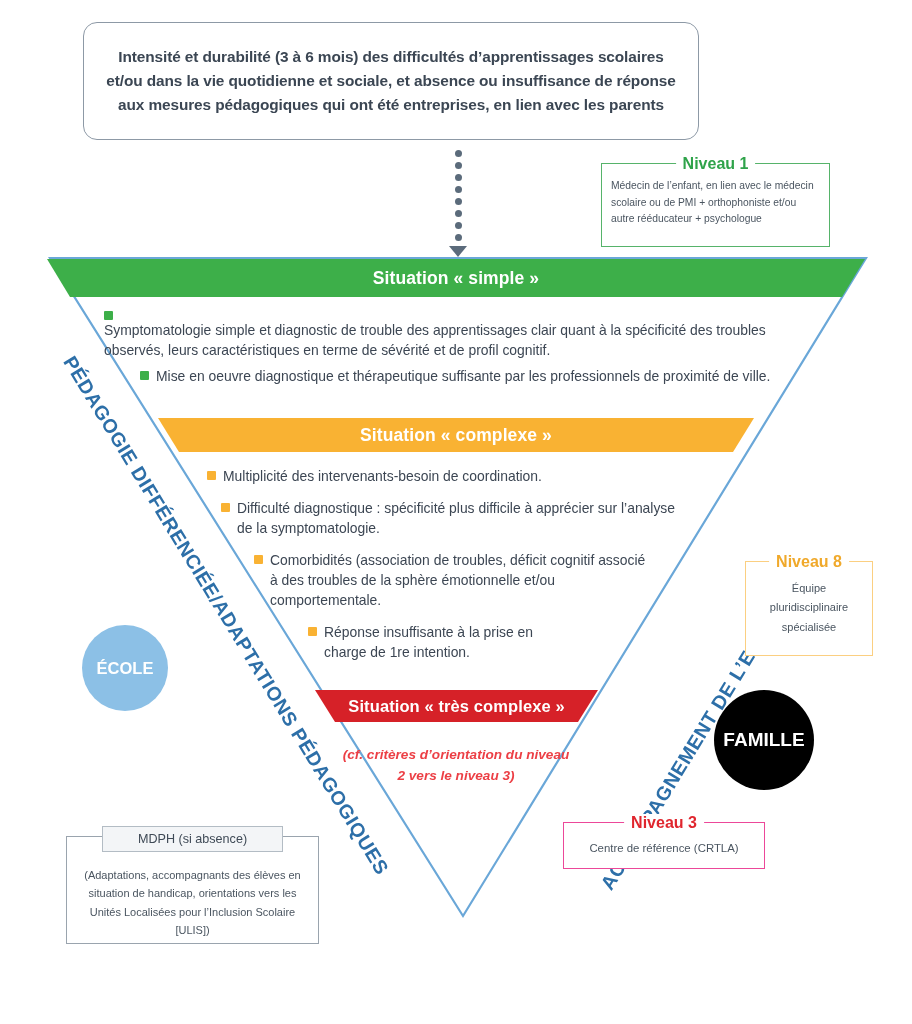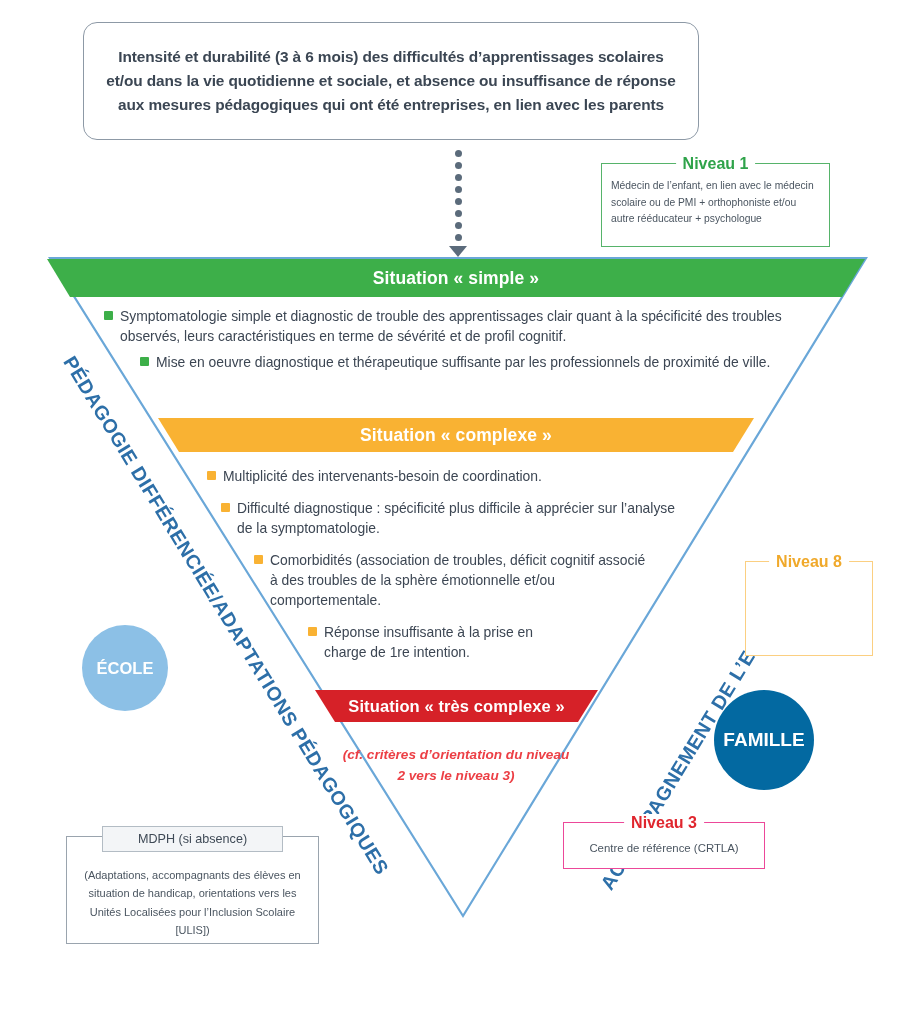--- a/index.html
+++ b/index.html
@@ -96,21 +96,21 @@
   
   .bullets{position:absolute;}
   .bline{display:flex;align-items:flex-start;}
   .bullet-sq{
     width:9px;height:9px;flex:0 0 9px;margin-top:5px;margin-right:7px;border-radius:1px;
   }
   .btext{font-size:13.9px;line-height:1.44;color:#3c4653;}
 
   #simple-text{left:104px;top:306px;width:700px;}
   #simple-text .bline{margin-bottom:6px;}
-  #simple-text .ind1{margin-left:0;}
+  #simple-text .ind1{margin-left:0;flex-direction:column;}
   #simple-text .ind2{margin-left:36px;}
 
   #complexe-text{left:207px;top:466px;width:500px;}
   #complexe-text .bline{margin-bottom:12px;}
   #complexe-text .ind1{margin-left:0;}
   #complexe-text .ind2{margin-left:14px;}
   #complexe-text .ind3{margin-left:47px;}
   #complexe-text .ind4{margin-left:101px;}
 
   #tres-text{
@@ -126,21 +126,21 @@
   }
   #diag-left{left:78px;top:352px;transform:rotate(58.5deg);}
   #diag-right{left:596px;top:882px;transform:rotate(-58.5deg);}
 
   
   .circle{
     position:absolute;border-radius:50%;display:flex;align-items:center;justify-content:center;
     color:#fff;font-weight:bold;
   }
   #circle-ecole{left:82px;top:625px;width:86px;height:86px;background:#8cc0e6;font-size:16.5px;}
-  #circle-famille{left:714px;top:690px;width:100px;height:100px;background:#0369a1;font-size:19px;}
+  #circle-famille{left:714px;top:690px;width:100px;height:100px;background:#000000;font-size:19px;}
 </style>
 </head>
 <body>
 
 <div class="abs" id="top-box">
   <p>Intensité et durabilité (3 à 6 mois) des difficultés d’apprentissages scolaires et/ou dans la vie quotidienne et sociale, et absence ou insuffisance de réponse aux mesures pédagogiques qui ont été entreprises, en lien avec les parents</p>
 </div>
 
 <div class="abs" id="arrow">
   <div class="dot"></div>
@@ -223,20 +223,21 @@
   <span>FAMILLE</span>
 </div>
 
 <div class="niveau-box" id="niveau1">
   <span class="niveau-legend">Niveau 1</span>
   <div class="niveau-body">Médecin de l’enfant, en lien avec le médecin scolaire ou de PMI + orthophoniste et/ou autre rééducateur + psychologue</div>
 </div>
 
 <div class="niveau-box" id="niveau2">
   <span class="niveau-legend">Niveau 8</span>
+  <div class="niveau-body">Équipe pluridisciplinaire spécialisée</div>
 </div>
 
 <div class="niveau-box" id="niveau3">
   <span class="niveau-legend">Niveau 3</span>
   <div class="niveau-body">Centre de référence (CRTLA)</div>
 </div>
 
 <div class="abs" id="mdph-wrap">
   <div id="mdph-frame"></div>
   <div id="mdph-title">MDPH (si absence)</div>

